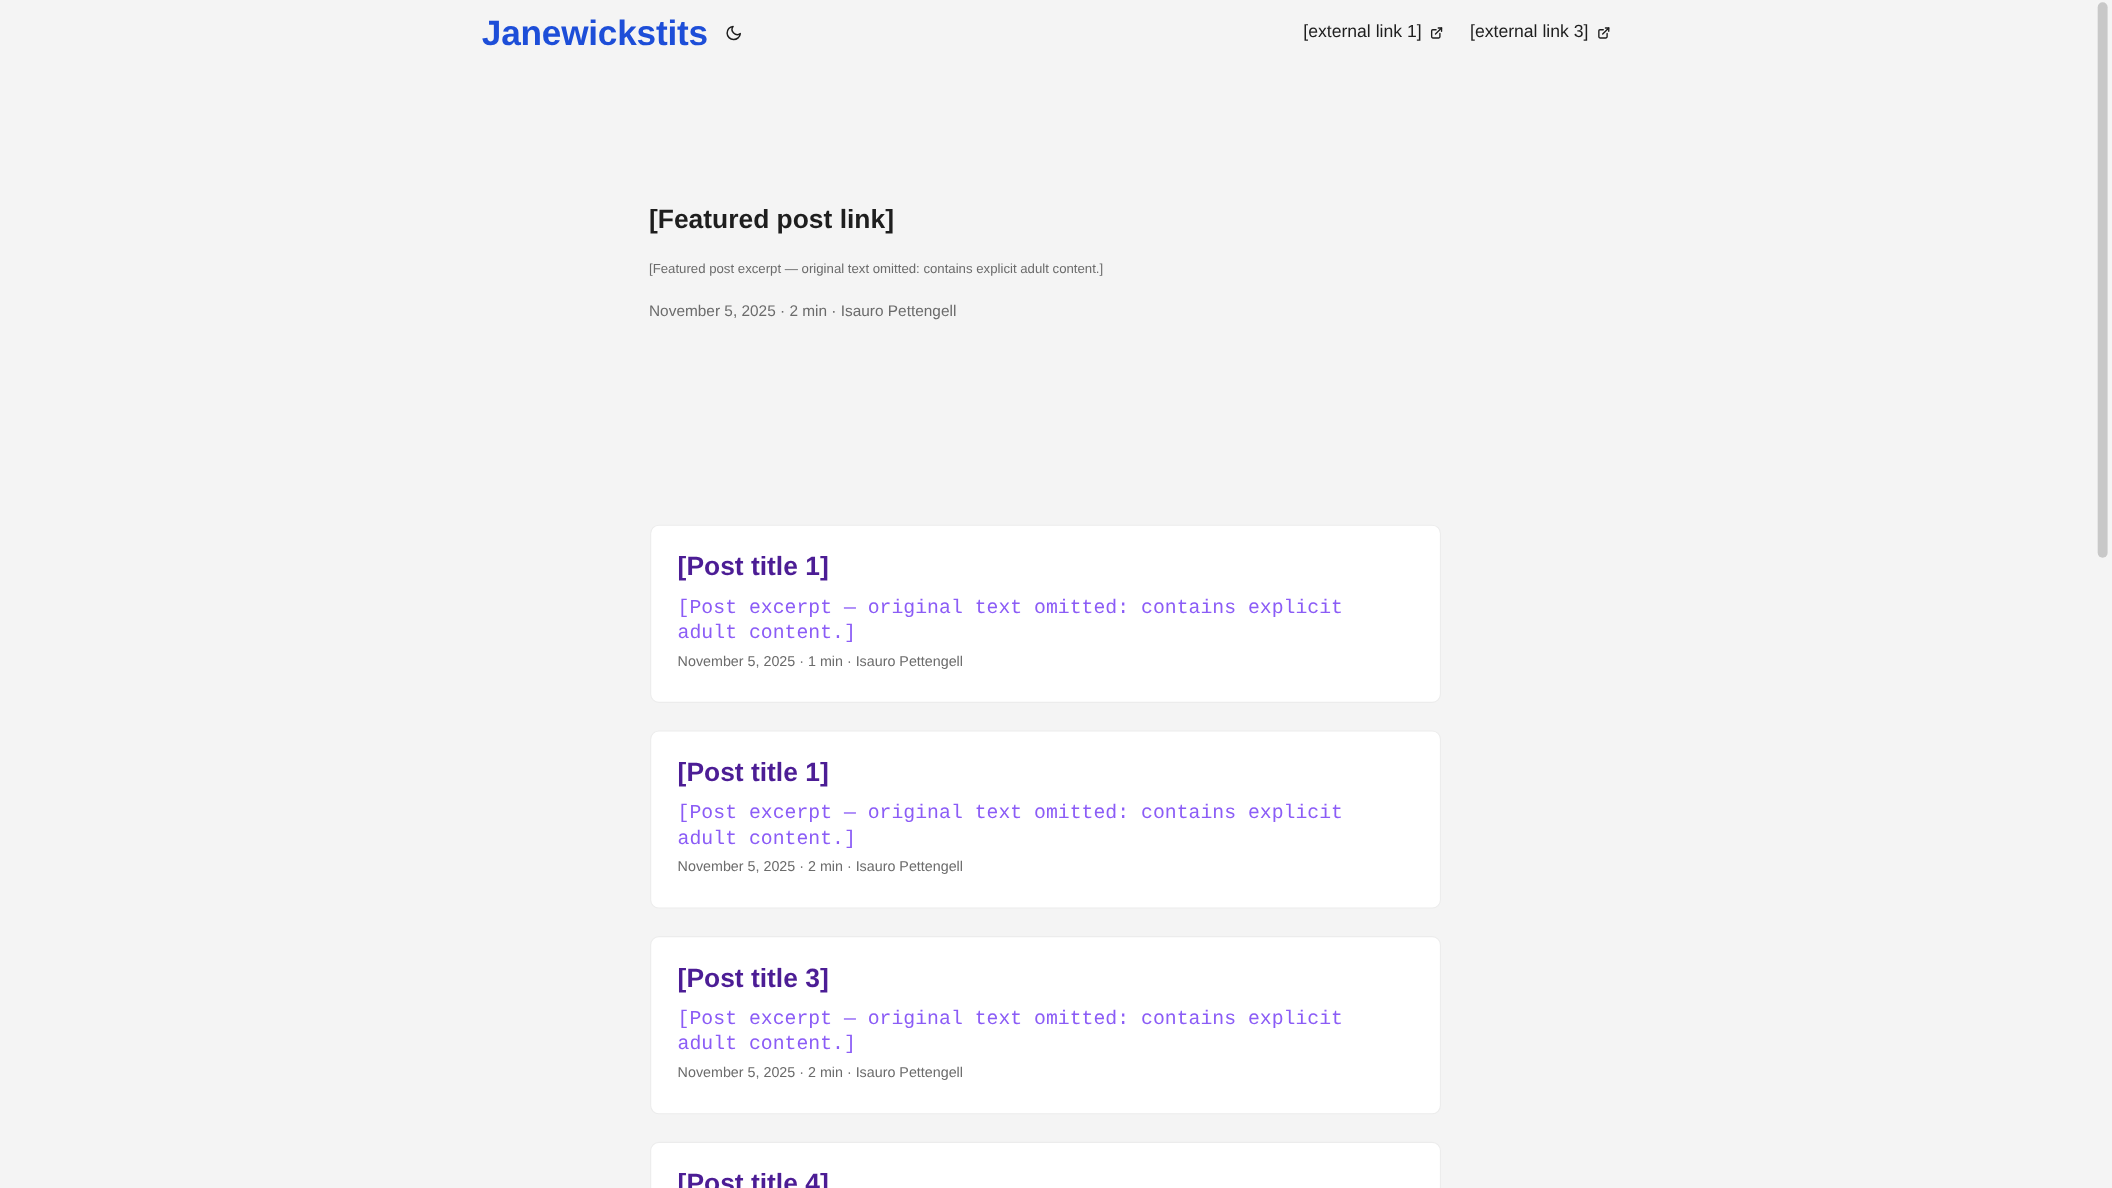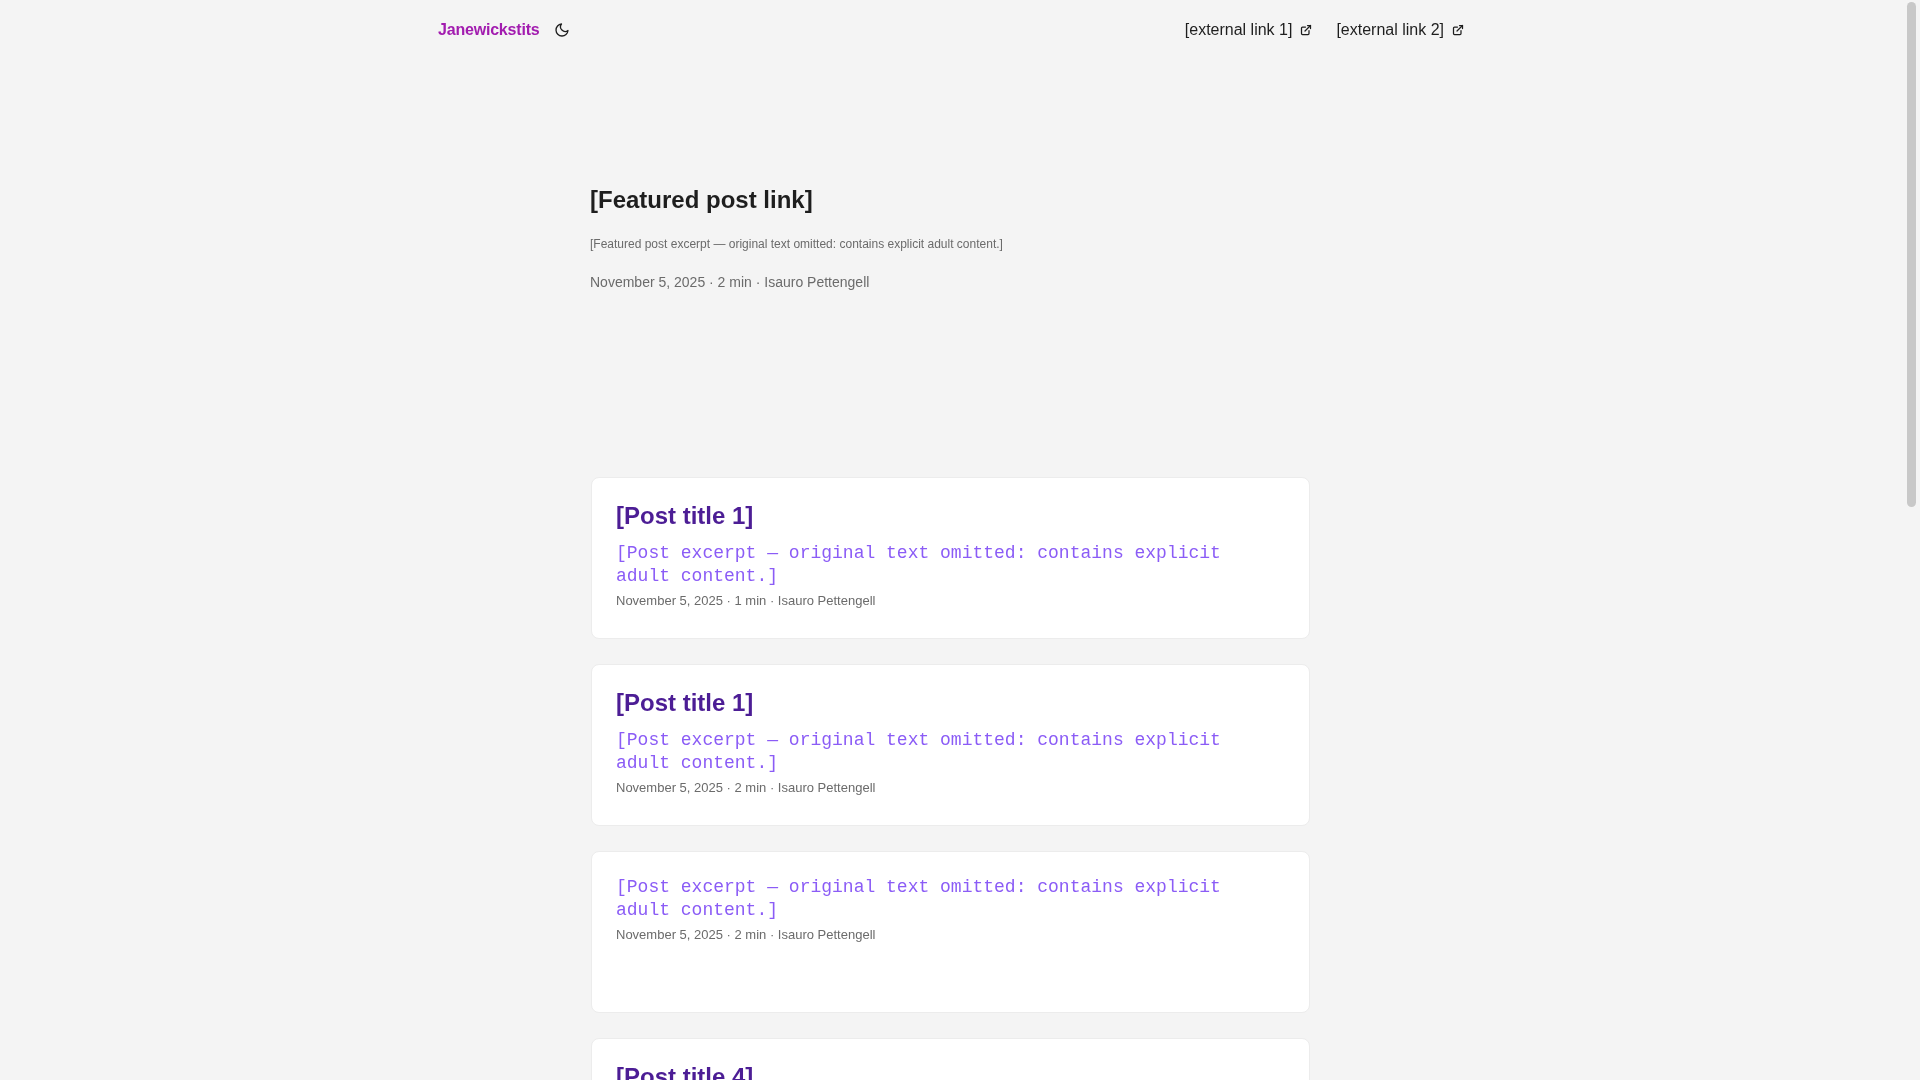--- a/index.html
+++ b/index.html
@@ -8,21 +8,21 @@
       background: #f4f4f4;
       font-family: "Liberation Sans", "DejaVu Sans", sans-serif;
       color: #1e1e1e;
       position: relative;
     }
     .header {
       position: absolute; top: 0; left: 438px; width: 1026px; height: 60px;
       display: flex; align-items: center; justify-content: space-between;
     }
     .logo-wrap { display: flex; align-items: center; gap: 12px; }
-    .logo { font-size: 16px; font-weight: 700; color: #a21caf; text-decoration: none; letter-spacing: -0.2px; }
+    .logo { font-size: 32px; font-weight: 700; color: #1d4ed8; text-decoration: none; letter-spacing: -0.2px; }
     .theme-toggle { width: 22px; height: 22px; display: flex; align-items: center; justify-content: center; cursor: pointer; }
     .nav { display: flex; gap: 24px; align-items: flex-end; }
     .nav a { font-size: 16px; color: #1e1e1e; text-decoration: none; display: flex; align-items: center; gap: 8px; }
     .nav svg { width: 12px; height: 12px; }
     .main { position: absolute; top: 0; left: 590px; width: 720px; }
     .featured { position: absolute; top: 186px; left: 0; width: 720px; }
     .featured h1 { font-size: 24px; font-weight: 700; color: #1e1e1e; margin-bottom: 18px; }
     .featured p { font-size: 12px; line-height: 25.5px; color: #6b6b6b; margin-bottom: 16px;
       display: -webkit-box; -webkit-line-clamp: 3; -webkit-box-orient: vertical; overflow: hidden; }
     .meta { font-size: 14px; color: #6b6b6b; }
@@ -53,21 +53,21 @@
   <nav class="nav">
     <a>
       <span>[external link 1]</span>
       <svg viewBox="0 0 24 24" fill="none" stroke="#1e1e1e" stroke-width="2.5" stroke-linecap="round" stroke-linejoin="round">
           <path d="M18 13v6a2 2 0 0 1-2 2H5a2 2 0 0 1-2-2V8a2 2 0 0 1 2-2h6"></path>
           <polyline points="15 3 21 3 21 9"></polyline>
           <line x1="10" y1="14" x2="21" y2="3"></line>
         </svg>
     </a>
     <a>
-      <span>[external link 2]</span>
+      <span>[external link 3]</span>
       <svg viewBox="0 0 24 24" fill="none" stroke="#1e1e1e" stroke-width="2.5" stroke-linecap="round" stroke-linejoin="round">
           <path d="M18 13v6a2 2 0 0 1-2 2H5a2 2 0 0 1-2-2V8a2 2 0 0 1 2-2h6"></path>
           <polyline points="15 3 21 3 21 9"></polyline>
           <line x1="10" y1="14" x2="21" y2="3"></line>
         </svg>
     </a>
   </nav>
 </header>
 
 <main class="main">
@@ -83,20 +83,21 @@
     <div class="meta">November 5, 2025 · 1 min · Isauro Pettengell</div>
   </article>
 
   <article class="card" style="top:664px;">
     <h2>[Post title 1]</h2>
     <p>[Post excerpt — original text omitted: contains explicit adult content.]</p>
     <div class="meta">November 5, 2025 · 2 min · Isauro Pettengell</div>
   </article>
 
   <article class="card" style="top:851px;">
+    <h2>[Post title 3]</h2>
     <p>[Post excerpt — original text omitted: contains explicit adult content.]</p>
     <div class="meta">November 5, 2025 · 2 min · Isauro Pettengell</div>
   </article>
 
   <article class="card" style="top:1038px;">
     <h2>[Post title 4]</h2>
   </article>
 </main>
 
 <div class="scrollbar-track">

